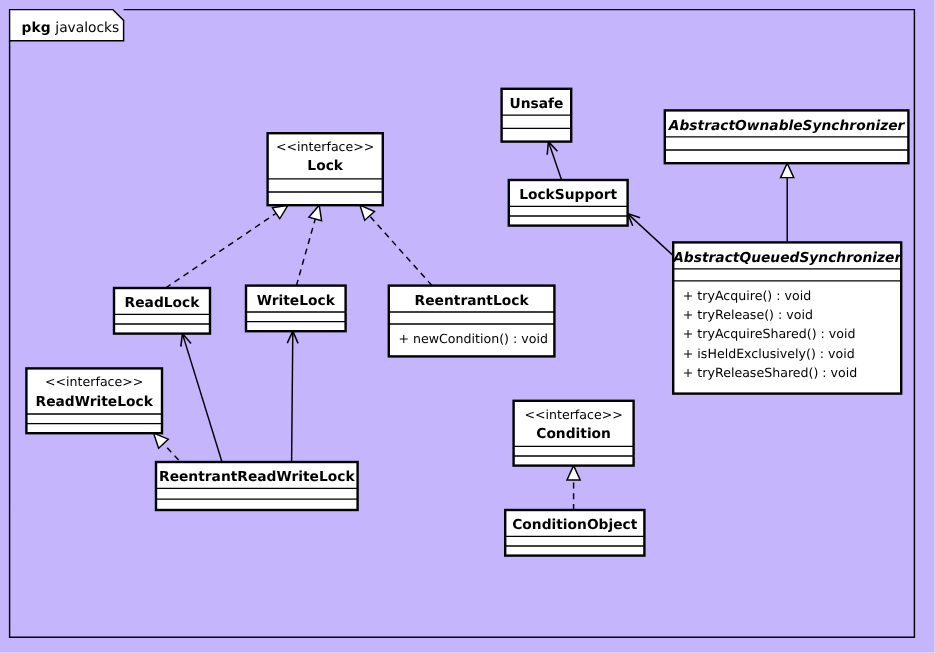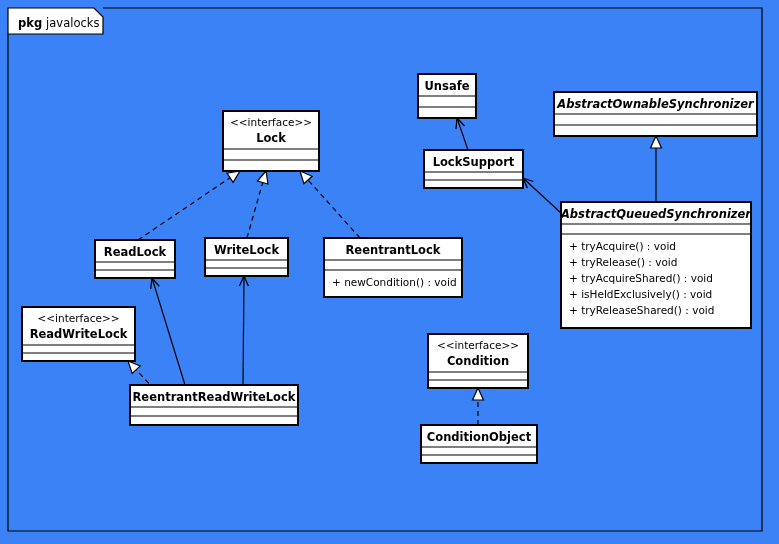--- a/index.html
+++ b/index.html
@@ -10,21 +10,21 @@
   body {
     width: 779px;
     height: 544px;
     font-family: "DejaVu Sans", sans-serif;
     overflow: hidden;
   }
   #diagram-root {
     position: relative;
     width: 779px;
     height: 544px;
-    background: #3b82f6;
+    background: #c4b5fd;
   }
   svg#uml-canvas {
     display: block;
     width: 779px;
     height: 544px;
   }
   .frame-border {
     fill: none;
     stroke: #000000;
     stroke-width: 1.2;

